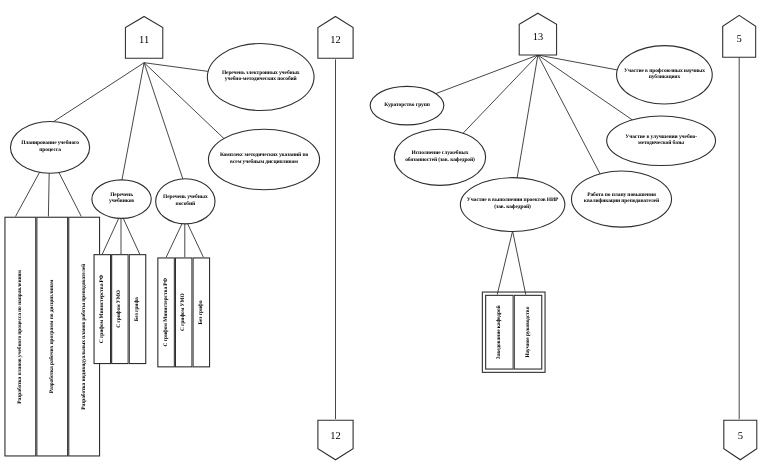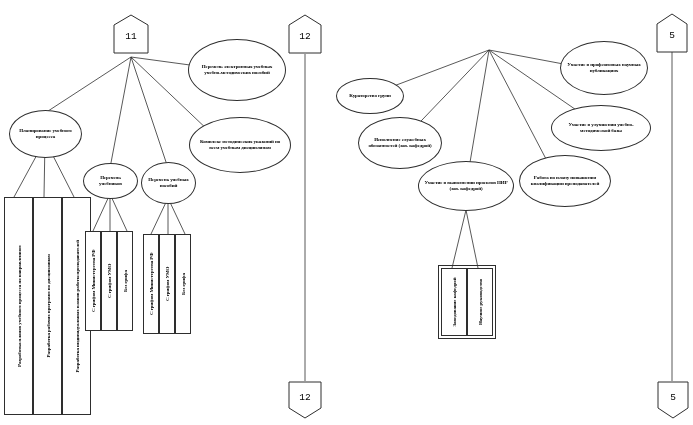--- a/index.html
+++ b/index.html
@@ -3,21 +3,21 @@
 <meta charset="utf-8">
 <style>
   html,body{margin:0;padding:0;background:#ffffff;}
   body{
     font-family:"Liberation Serif", serif;
     width:693px;height:425px;position:relative;overflow:hidden;
     color:#000;
   }
   #canvas{position:absolute;left:0;top:0;width:693px;height:425px;}
   svg.wires{position:absolute;left:0;top:0;width:693px;height:425px;pointer-events:none;}
-  .pent-wrap{position:absolute;font-family:Liberation Mono, monospace;}
+  .pent-wrap{position:absolute;}
   .pent-svg{position:absolute;left:0;top:0;}
   .pent-label{
     position:absolute;left:0;right:0;top:0;bottom:0;
     display:flex;align-items:center;justify-content:center;
     font-size:9.5px;padding-top:5px;box-sizing:border-box;
   }
   .pent-wrap.down .pent-label{padding-top:0;padding-bottom:6px;}
 
   
   .ell{
@@ -114,20 +114,26 @@
     <div class="pent-label">11</div>
   </div>
 
   <div class="pent-wrap up" style="left:288px;top:14px;width:34px;height:40px;">
     <svg class="pent-svg" width="34" height="40" viewBox="0 0 34 40">
       <polygon points="17,1 33,11 33,39 1,39 1,11" fill="#ffffff" stroke="#2e2e2e" stroke-width="1"></polygon>
     </svg>
     <div class="pent-label">12</div>
   </div>
 
+  <div class="pent-wrap up" style="left:471px;top:11px;width:36px;height:40px;">
+    <svg class="pent-svg" width="36" height="40" viewBox="0 0 36 40">
+      <polygon points="18,1 35,11 35,39 1,39 1,11" fill="#ffffff" stroke="#2e2e2e" stroke-width="1"></polygon>
+    </svg>
+    <div class="pent-label">13</div>
+  </div>
 
   <div class="pent-wrap up" style="left:656px;top:13px;width:32px;height:40px;">
     <svg class="pent-svg" width="32" height="40" viewBox="0 0 32 40">
       <polygon points="16,1 31,11 31,39 1,39 1,11" fill="#ffffff" stroke="#2e2e2e" stroke-width="1"></polygon>
     </svg>
     <div class="pent-label">5</div>
   </div>
 
   <div class="pent-wrap down" style="left:288px;top:381px;width:34px;height:38px;">
     <svg class="pent-svg" width="34" height="38" viewBox="0 0 34 38">

